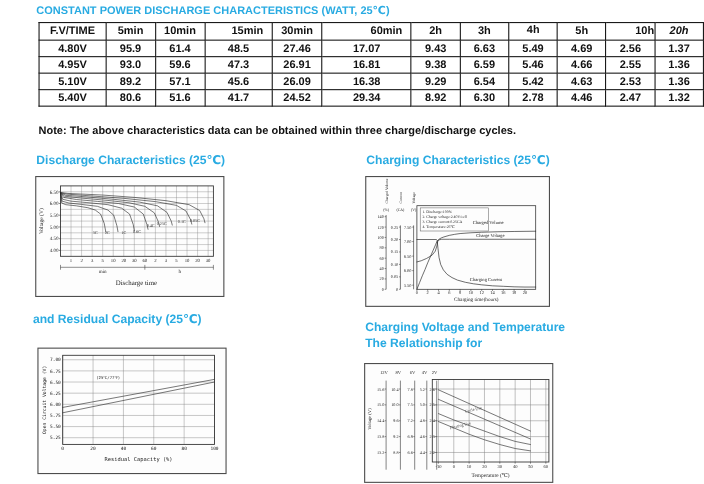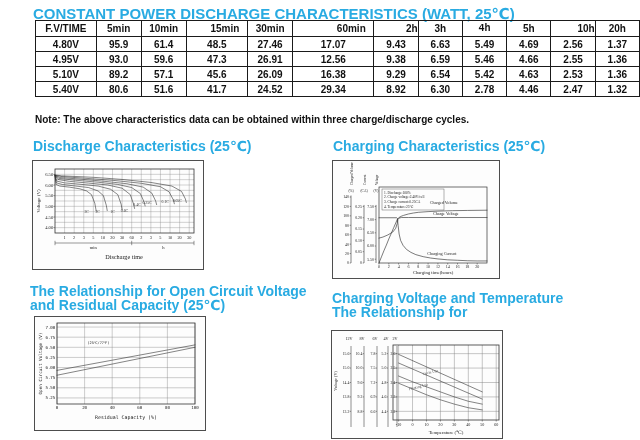--- a/index.html
+++ b/index.html
@@ -2,29 +2,29 @@
 <html><head>
 <meta charset="utf-8">
 <style>
   html,body{margin:0;padding:0;}
   body{
     width:640px;height:440px;position:relative;overflow:hidden;
     background:#ffffff;
     font-family:"Liberation Sans","DejaVu Sans",sans-serif;
   }
   .blue{color:#29ABE2;font-weight:bold;}
-  #main-title{position:absolute;left:33px;top:5px;font-size:15px;letter-spacing:0px;white-space:nowrap;}
+  #main-title{position:absolute;left:33px;top:5px;font-size:10px;letter-spacing:0px;white-space:nowrap;}
   #spec-table{position:absolute;left:35px;top:20px;border-collapse:collapse;table-layout:fixed;}
   #spec-table th,#spec-table td{
     border:1px solid #1a1a1a;font-size:10px;font-weight:bold;color:#111;
     text-align:center;padding:0;height:14px;white-space:nowrap;
   }
   #spec-table thead th{height:15px;}
   #note-line{position:absolute;left:35px;top:114px;font-size:10px;font-weight:bold;color:#111;white-space:nowrap;}
-  .sec-title{position:absolute;font-size:14px;line-height:14px;white-space:nowrap;}
+  .sec-title{position:absolute;font-size:11px;line-height:14px;white-space:nowrap;}
   #t-discharge{left:33px;top:139px;}
   #t-charging{left:333px;top:139px;}
   #t-ocv{left:30px;top:284px;}
   #t-temp{left:332px;top:291px;}
   .chartbox{position:absolute;border:1px solid #4d4d4d;background:#fdfdfd;}
   #chart-discharge{left:32px;top:160px;width:170px;height:108px;}
   #chart-charging{left:332px;top:160px;width:166px;height:117px;}
   #chart-ocv{left:34px;top:316px;width:170px;height:113px;}
   #chart-temp{left:331px;top:330px;width:170px;height:107px;}
 </style>
@@ -35,26 +35,26 @@
 
 <table id="spec-table">
   <thead>
       <tr>
         <th style="width: 62px;">F.V/TIME</th>
         <th style="width: 46px;">5min</th>
         <th style="width: 46px;">10min</th>
         <th style="width: 46px; padding-left: 16px;">15min</th>
         <th style="width: 46px;">30min</th>
         <th style="width: 46px; padding-left: 36px;">60min</th>
-        <th style="width: 46px; text-align: right;">2h</th>
+        <th style="width: 46px;">2h</th>
         <th style="width: 46px;">3h</th>
         <th style="width: 46px; font-family: Liberation Mono, monospace;">4h</th>
         <th style="width: 46px;">5h</th>
         <th style="width: 46px; text-align: right;">10h</th>
-        <th style="width: 46px;">20h</th>
+        <th style="width: 46px; font-style: italic;">20h</th>
       </tr>
     </thead>
   <tbody>
       <tr>
         <td>4.80V</td>
         <td>95.9</td>
         <td>61.4</td>
         <td>48.5</td>
         <td>27.46</td>
         <td>17.07</td>
@@ -64,21 +64,21 @@
         <td>4.69</td>
         <td>2.56</td>
         <td>1.37</td>
       </tr>
       <tr>
         <td>4.95V</td>
         <td>93.0</td>
         <td>59.6</td>
         <td>47.3</td>
         <td>26.91</td>
-        <td>12.56</td>
+        <td>16.81</td>
         <td>9.38</td>
         <td>6.59</td>
         <td>5.46</td>
         <td>4.66</td>
         <td>2.55</td>
         <td>1.36</td>
       </tr>
       <tr>
         <td>5.10V</td>
         <td>89.2</td>
@@ -108,21 +108,20 @@
         <td>1.32</td>
       </tr>
     </tbody>
 </table>
 
 <div id="note-line">Note: The above characteristics data can be obtained within three charge/discharge cycles.</div>
 
 <div id="t-discharge" class="sec-title blue">Discharge Characteristics (25℃)</div>
 <div id="t-charging" class="sec-title blue">Charging Characteristics (25℃)</div>
 <div id="t-ocv" class="sec-title blue">
-  <div>The Relationship for Open Circuit Voltage</div>
   <div>and Residual Capacity (25℃)</div>
 </div>
 <div id="t-temp" class="sec-title blue">
   <div>Charging Voltage and Temperature</div>
   <div>The Relationship for</div>
 </div>
 
 <div id="chart-discharge" class="chartbox"><svg width="170" height="108" viewBox="0 0 170 108">
       <line x1="22" y1="66.66666666666667" x2="161" y2="66.66666666666667" stroke="#808080" stroke-width="0.35"></line>
       <line x1="22" y1="61.333333333333336" x2="161" y2="61.333333333333336" stroke="#808080" stroke-width="0.35"></line>

